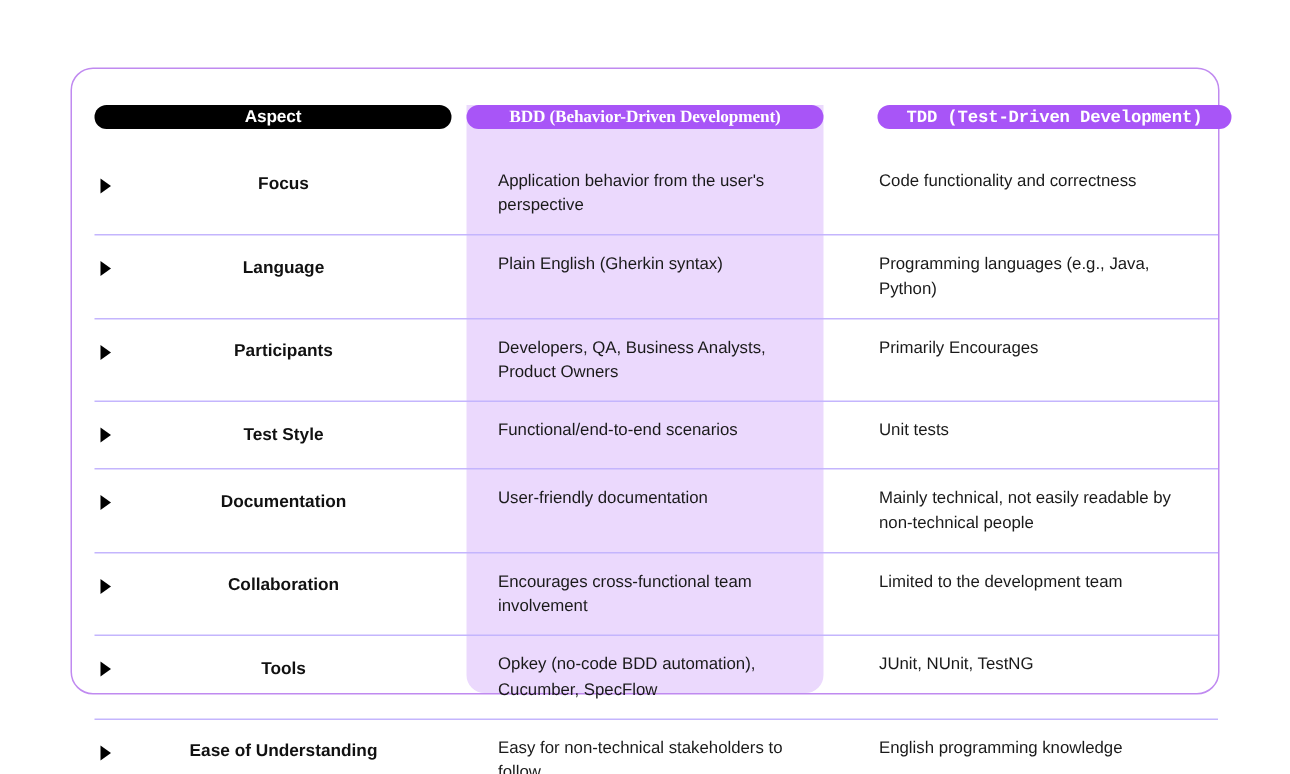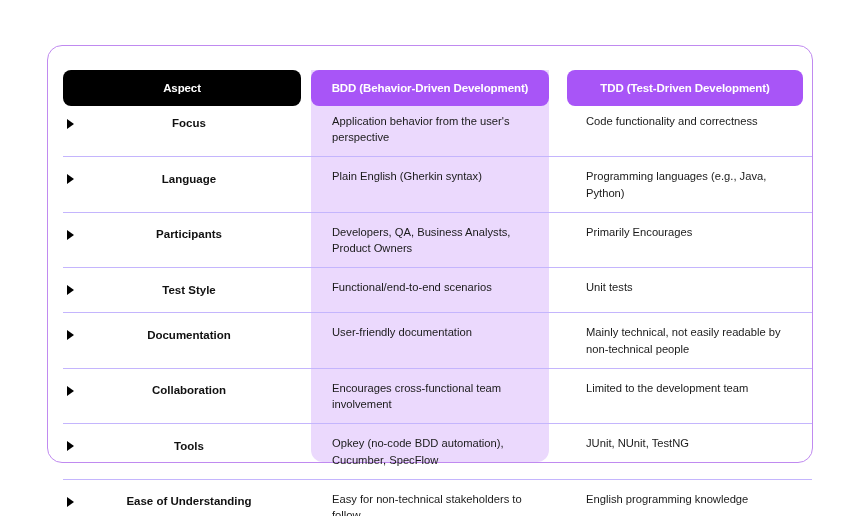--- a/index.html
+++ b/index.html
@@ -58,21 +58,21 @@
     position: absolute;
     left: 63px;
     top: 70px;
     width: 734px;
     height: 32px;
   }
 
   .hdr {
     position: absolute;
     top: 0;
-    height: 36px;
+    height: 16px;
     border-radius: 8px;
     display: flex;
     align-items: center;
     justify-content: center;
     color: #ffffff;
     font-size: 11.5px;
     font-weight: bold;
     letter-spacing: -0.1px;
     white-space: nowrap;
   }
@@ -80,26 +80,28 @@
   .hdr-aspect {
     left: 0;
     width: 238px;
     background: #000000;
   }
 
   .hdr-bdd {
     left: 248px;
     width: 238px;
     background: #a855f7;
+    font-family: Liberation Serif, serif;
   }
 
   .hdr-tdd {
-    left: 504px;
+    left: 522px;
     width: 236px;
     background: #a855f7;
+    font-family: Liberation Mono, monospace;
   }
 
   
   .rows {
     position: absolute;
     left: 63px;
     top: 102px;
     width: 749px;
   }
 

